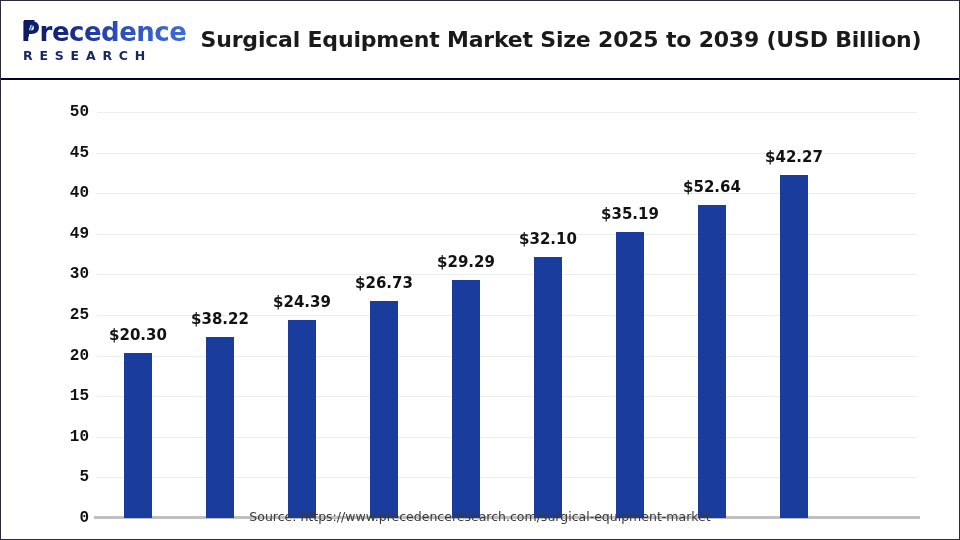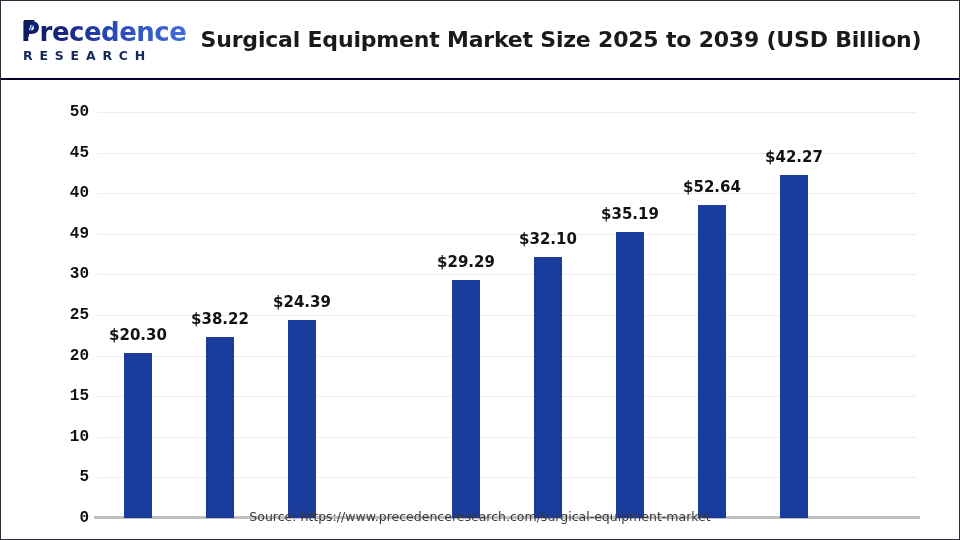--- a/index.html
+++ b/index.html
@@ -243,20 +243,24 @@
           <div class="bar-label" style="bottom: 173.836px;">$20.30</div>
         </div>
         <div class="bar-group" style="left: 82px; width: 82px;">
           <div class="bar" style="height: 180.67px; background: rgb(26, 60, 156);"></div>
           <div class="bar-label" style="bottom: 189.67px;">$38.22</div>
         </div>
         <div class="bar-group" style="left: 164px; width: 82px;">
           <div class="bar" style="height: 198.047px; background: rgb(26, 60, 156);"></div>
           <div class="bar-label" style="bottom: 207.047px;">$24.39</div>
         </div>
+        <div class="bar-group" style="left: 246px; width: 82px;">
+          <div class="bar" style="height: 217.048px; background: rgb(26, 60, 156);"></div>
+          <div class="bar-label" style="bottom: 226.048px;">$26.73</div>
+        </div>
         <div class="bar-group" style="left: 328px; width: 82px;">
           <div class="bar" style="height: 237.835px; background: rgb(26, 60, 156);"></div>
           <div class="bar-label" style="bottom: 246.835px;">$29.29</div>
         </div>
         <div class="bar-group" style="left: 410px; width: 82px;">
           <div class="bar" style="height: 260.652px; background: rgb(26, 60, 156);"></div>
           <div class="bar-label" style="bottom: 269.652px;">$32.10</div>
         </div>
         <div class="bar-group" style="left: 492px; width: 82px;">
           <div class="bar" style="height: 285.743px; background: rgb(26, 60, 156);"></div>

